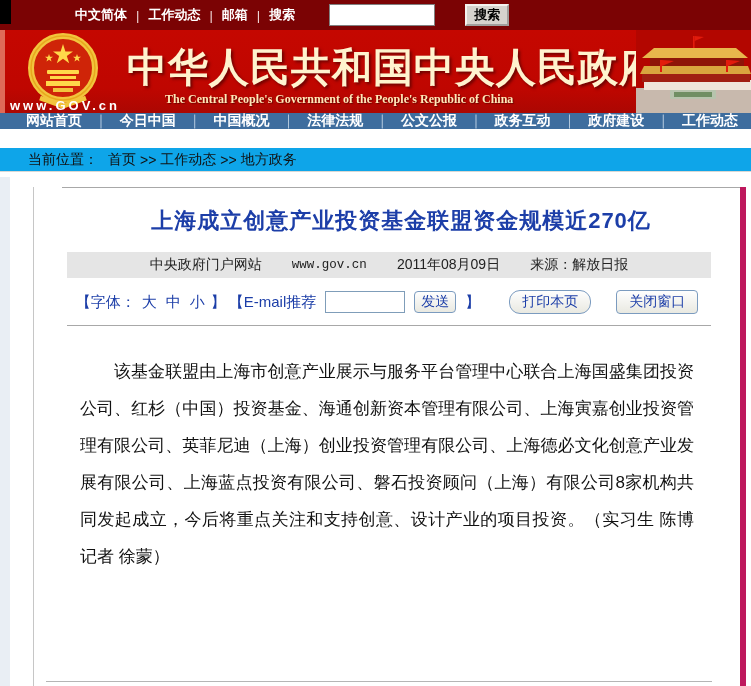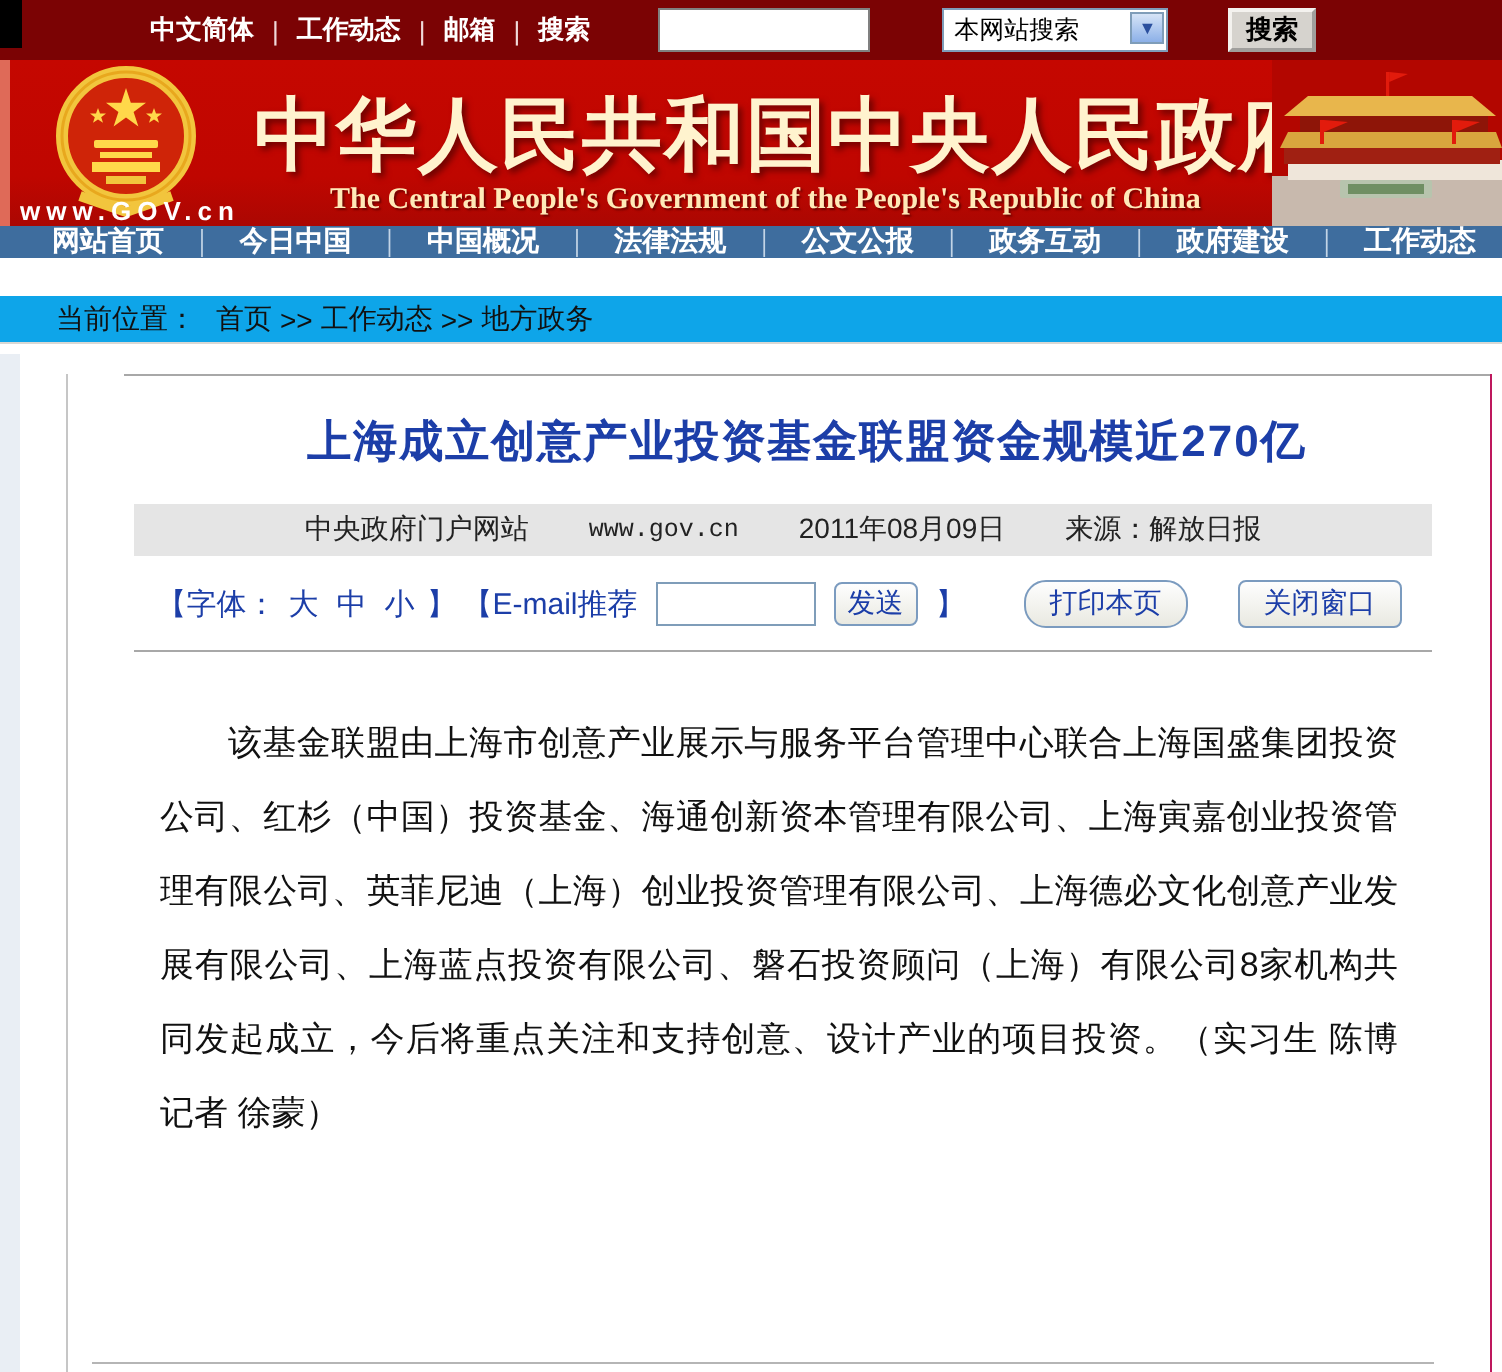--- a/index.html
+++ b/index.html
@@ -41,21 +41,21 @@
   .emblem{position:absolute;left:20px;top:2px;}
   .gov-url{
     position:absolute;left:10px;top:68px;color:#ffffff;font-size:13px;font-weight:bold;
     letter-spacing:3px;font-family:"Liberation Sans", sans-serif;
   }
   .banner-title{
     position:absolute;left:127px;top:10px;font-size:40px;font-weight:bold;color:#fff3ce;
     letter-spacing:1px;text-shadow:2px 2px 3px #6e0300;white-space:nowrap;
   }
   .banner-sub{
-    position:absolute;left:165px;top:62px;font-size:15px;font-weight:bold;color:#ffe9b8;
+    position:absolute;left:165px;top:62px;font-size:12px;font-weight:bold;color:#ffe9b8;
     font-family:"Liberation Serif", serif;white-space:nowrap;text-shadow:1px 1px 1px #6e0300;
   }
   .tiananmen{position:absolute;right:0;top:0;}
   
   .nav{
     position:absolute;top:113px;left:0;width:751px;height:16px;background:#3e6d9e;
     display:flex;align-items:center;padding-left:14px;box-sizing:border-box;
     color:#fff;font-size:14px;font-weight:bold;white-space:nowrap;overflow:hidden;
   }
   .nav .nav-item{padding:0 12px;cursor:pointer;flex:0 0 auto;}
@@ -67,21 +67,21 @@
     font-size:14px;color:#111;border-bottom:1px solid #d9d8d4;
   }
   .breadcrumb .crumb{cursor:pointer;}
   .breadcrumb .bsep{margin:0 4px;}
   .breadcrumb .label{margin-right:10px;}
   
   .left-stripe{position:absolute;top:177px;left:0;width:10px;height:509px;background:#e9eef4;}
   
   .content{
     position:absolute;top:187px;left:33px;width:713px;height:499px;background:#fff;
-    border-left:1px solid #c6c6c6;border-right:1px solid #be185d;box-sizing:border-box;
+    border-left:1px solid #c6c6c6;border-right:6px solid #be185d;box-sizing:border-box;
   }
   .head{margin-left:28px;border-top:1px solid #a8a8a8;padding-top:12px;text-align:center;}
   .article-title{
     font-size:22px;font-weight:bold;color:#1c3ea8;margin:6px 0 16px 0;letter-spacing:1px;
   }
   .meta{
     margin:0 29px 0 33px;background:#e5e5e5;height:26px;
     display:flex;align-items:center;justify-content:center;gap:30px;
     font-size:14px;color:#222;
   }
@@ -113,24 +113,20 @@
   <div class="top-links" data-interactable="false">
     <span data-interactable="true">中文简体</span>
     <span class="sep" data-interactable="false">|</span>
     <span data-interactable="true">工作动态</span>
     <span class="sep" data-interactable="false">|</span>
     <span data-interactable="true">邮箱</span>
     <span class="sep" data-interactable="false">|</span>
     <span data-interactable="true">搜索</span>
   </div>
   <input class="top-search-input" type="text" data-interactable="true" style="">
-  <div class="combo" data-interactable="true">
-    <span data-interactable="false">本网站搜索</span>
-    <span class="combo-arrow" data-interactable="true">▼</span>
-  </div>
   <button class="xp-search-btn" data-interactable="true">搜索</button>
 </div>
 
 <div class="banner" data-interactable="false">
   <div class="banner-left-stripe" data-interactable="false"></div>
   <svg class="emblem" data-interactable="false" width="86" height="78" viewBox="0 0 86 78">
     <circle cx="43" cy="36" r="32" fill="#cf2408" stroke="#f2c53d" stroke-width="6"></circle>
     <circle cx="43" cy="36" r="32" fill="none" stroke="#e8a81e" stroke-width="1.5"></circle>
     <polygon fill="#ffd84a" points="43,12 45.4,19.4 53,19.4 46.8,24 49.2,31.2 43,26.8 36.8,31.2 39.2,24 33,19.4 40.6,19.4"></polygon>
     <polygon fill="#ffd84a" points="29,22 30,24.8 33,24.8 30.6,26.6 31.5,29.4 29,27.7 26.5,29.4 27.4,26.6 25,24.8 28,24.8"></polygon>

